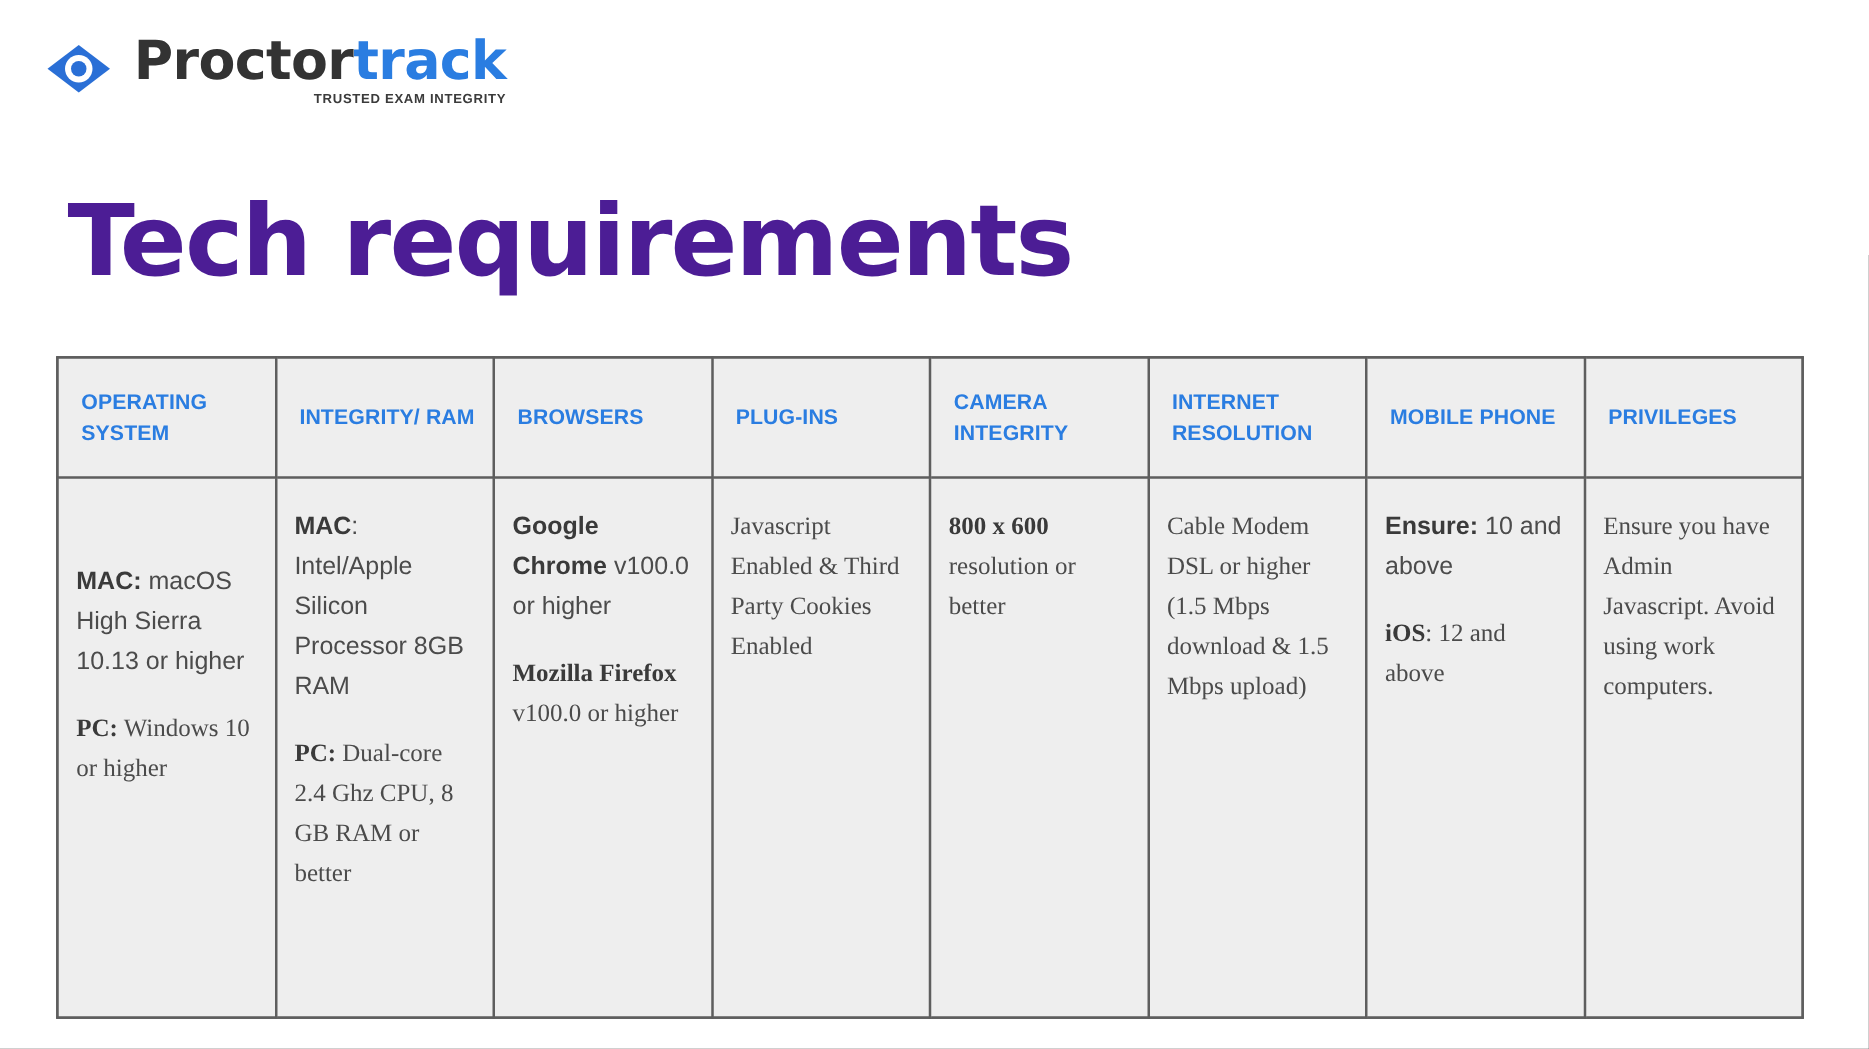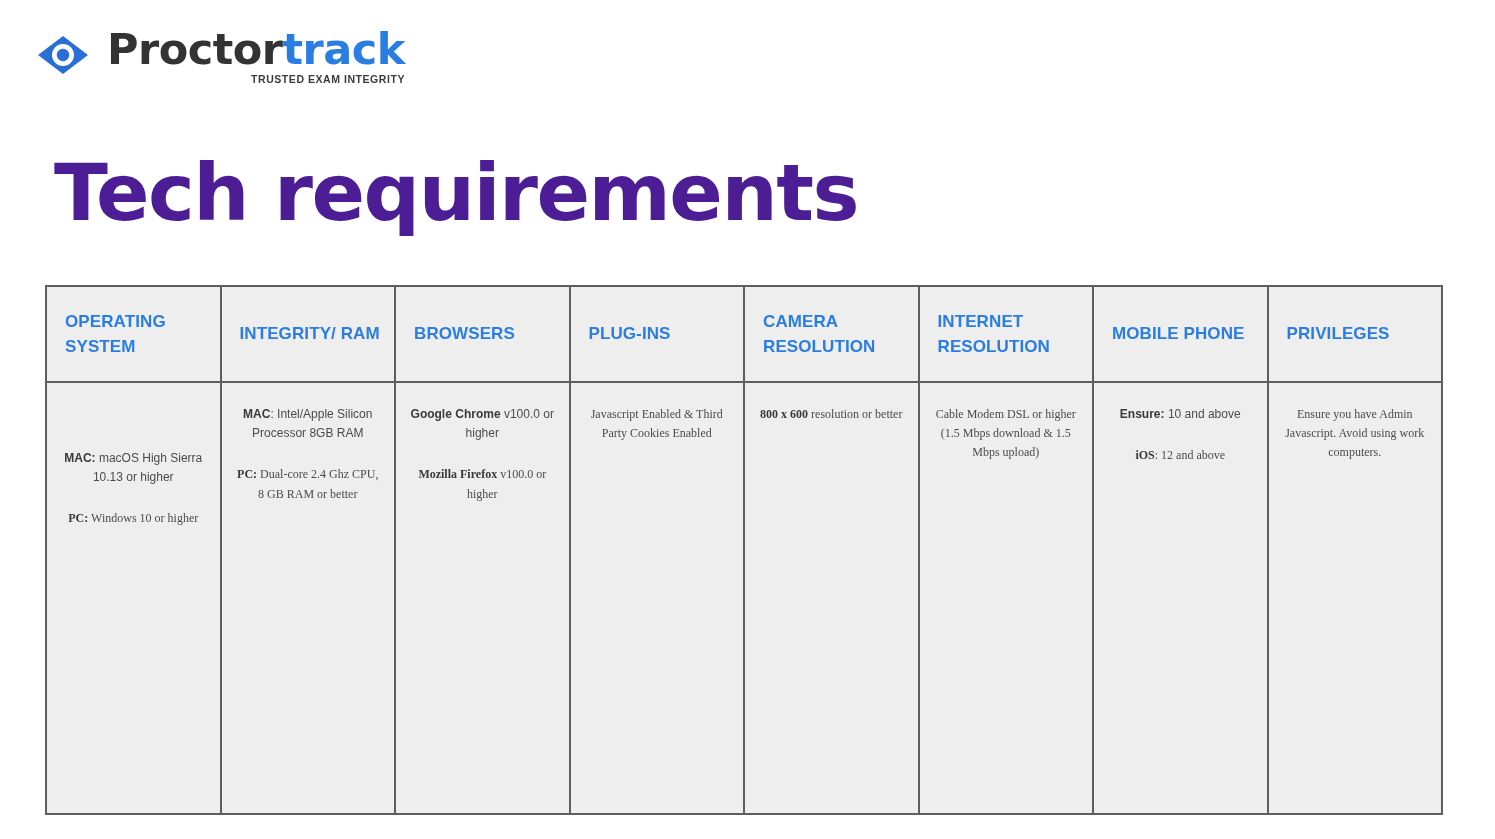--- a/index.html
+++ b/index.html
@@ -102,23 +102,22 @@
     font-weight: bold;
     line-height: 1.5;
     letter-spacing: 0.1px;
   }
   .req-table td {
     height: 398px;
     padding: 22px 14px 10px 14px;
   }
   .cell-body {
     color: #4b4b4b;
-    font-size: 12px;
+    font-size: 20px;
     line-height: 1.6;
-    text-align: center;
   }
   .cell-body p { margin: 0 0 22px 0; }
   .cell-body p:last-child { margin-bottom: 0; font-family: Liberation Serif, serif; }
   .cell-body b { color: #3a3a3a; font-weight: bold; }
   .cell-first-pad { padding-top: 44px; }
 </style>
 </head>
 <body>
 
 <div class="logo-block">
@@ -158,21 +157,21 @@
       <th>
         <span class="col-head">INTEGRITY/ RAM</span>
       </th>
       <th>
         <span class="col-head">BROWSERS</span>
       </th>
       <th>
         <span class="col-head">PLUG-INS</span>
       </th>
       <th>
-        <span class="col-head">CAMERA RESOLUTION</span>
+        <span class="col-head">CAMERA INTEGRITY</span>
       </th>
       <th>
         <span class="col-head">INTERNET RESOLUTION</span>
       </th>
       <th>
         <span class="col-head">MOBILE PHONE</span>
       </th>
       <th>
         <span class="col-head">PRIVILEGES</span>
       </th>

